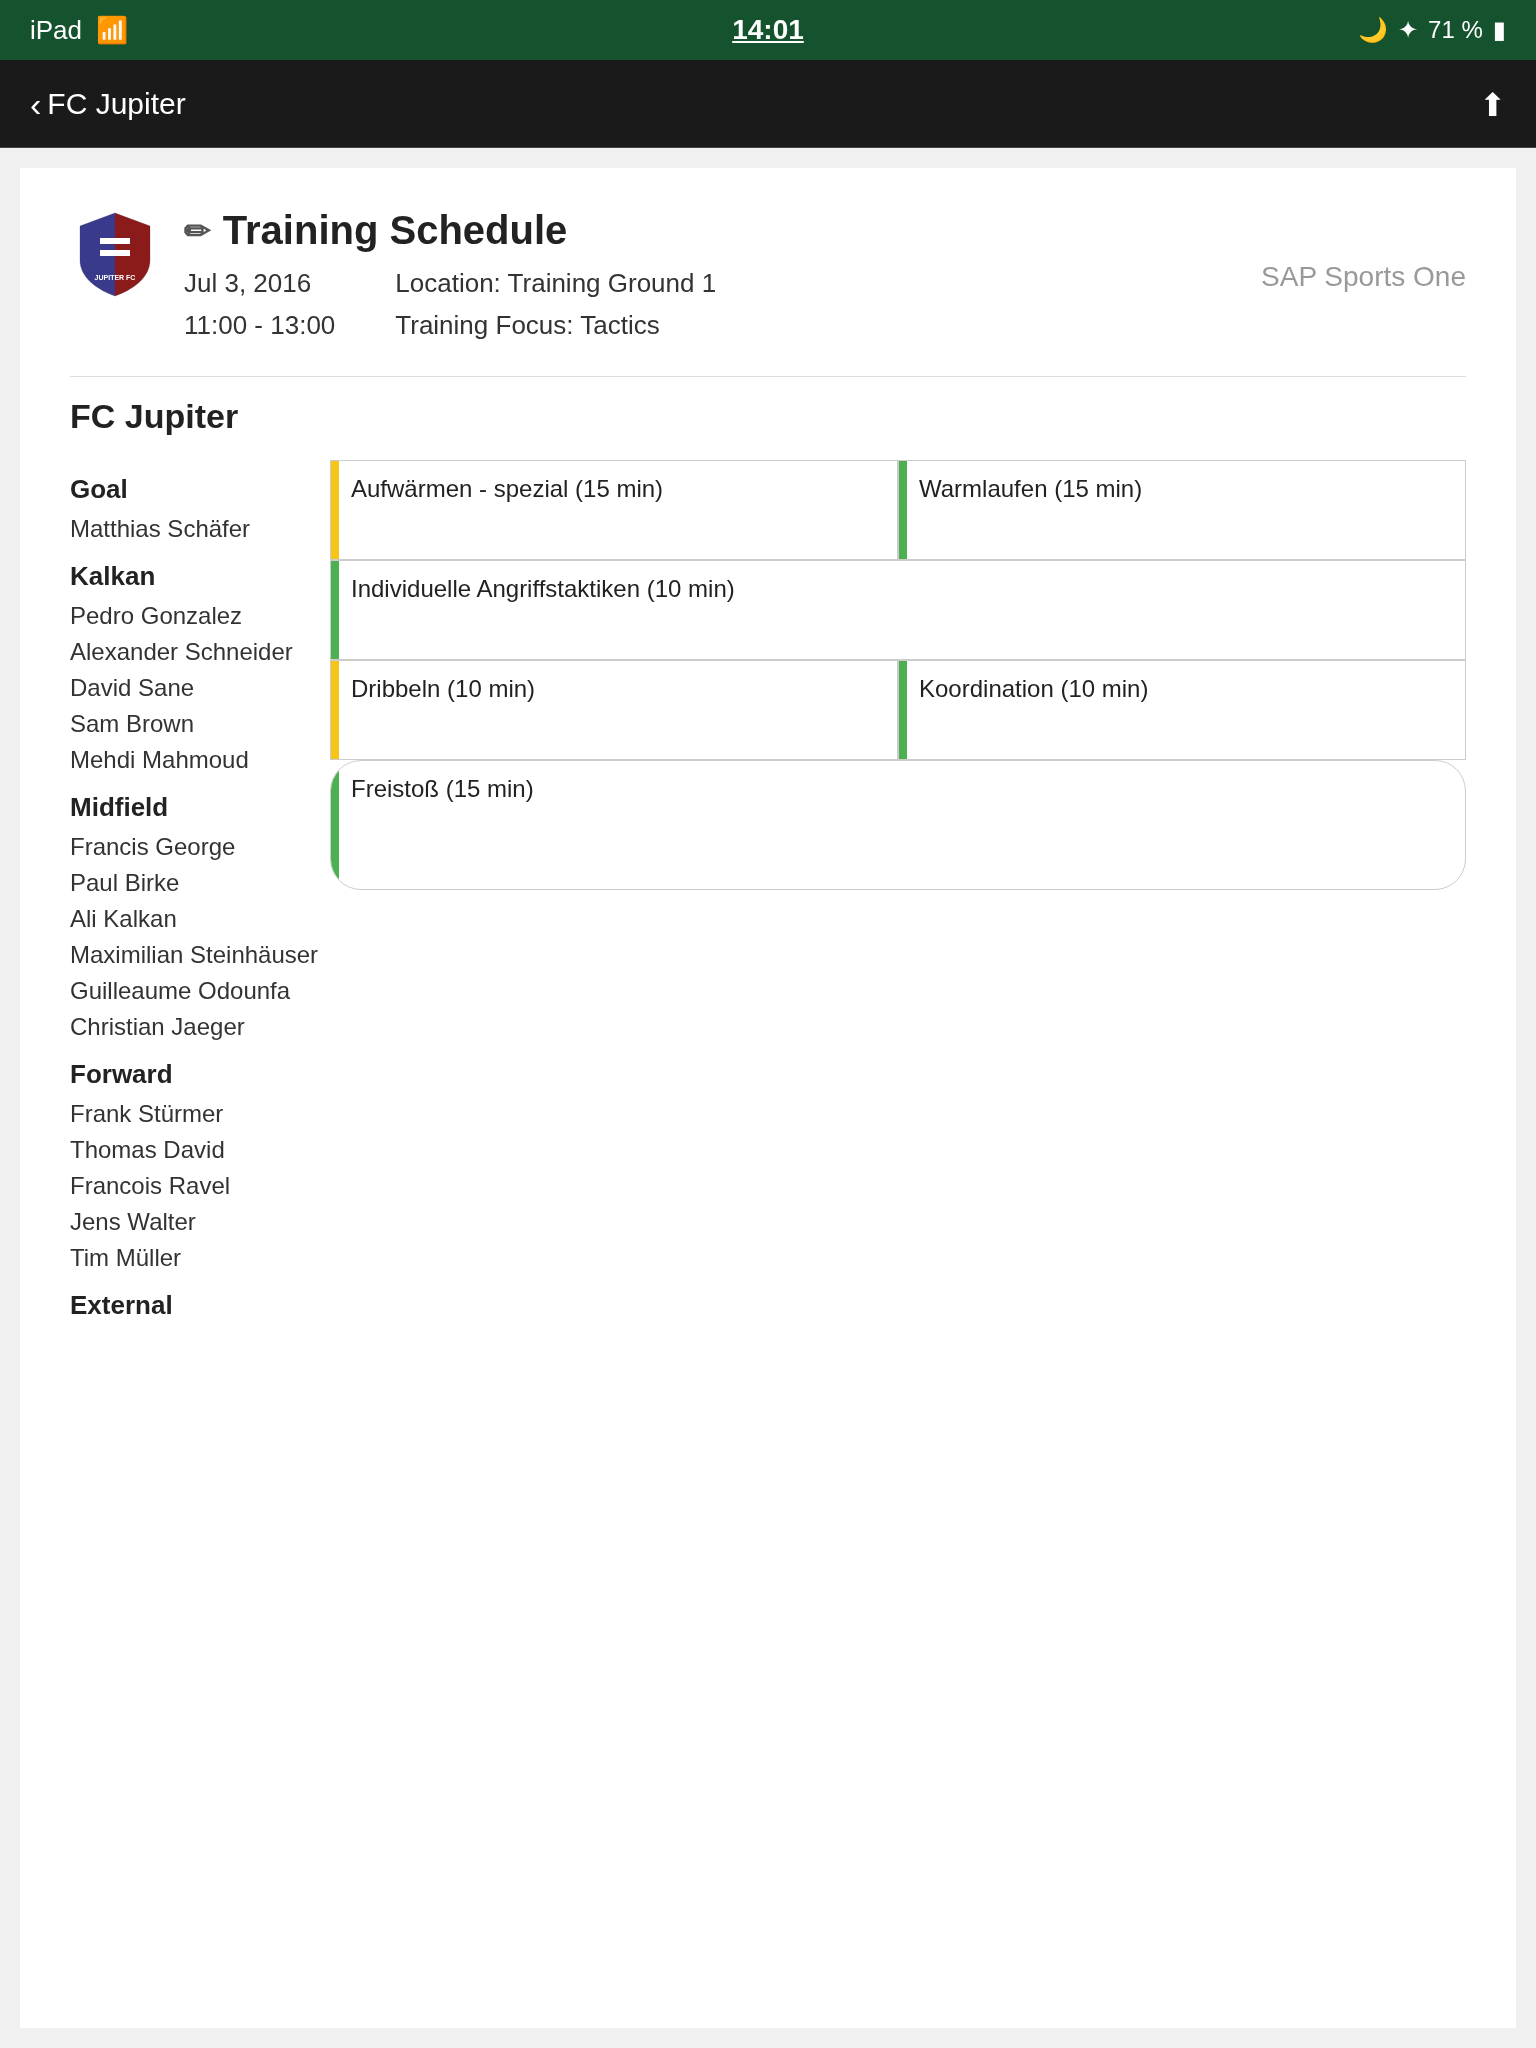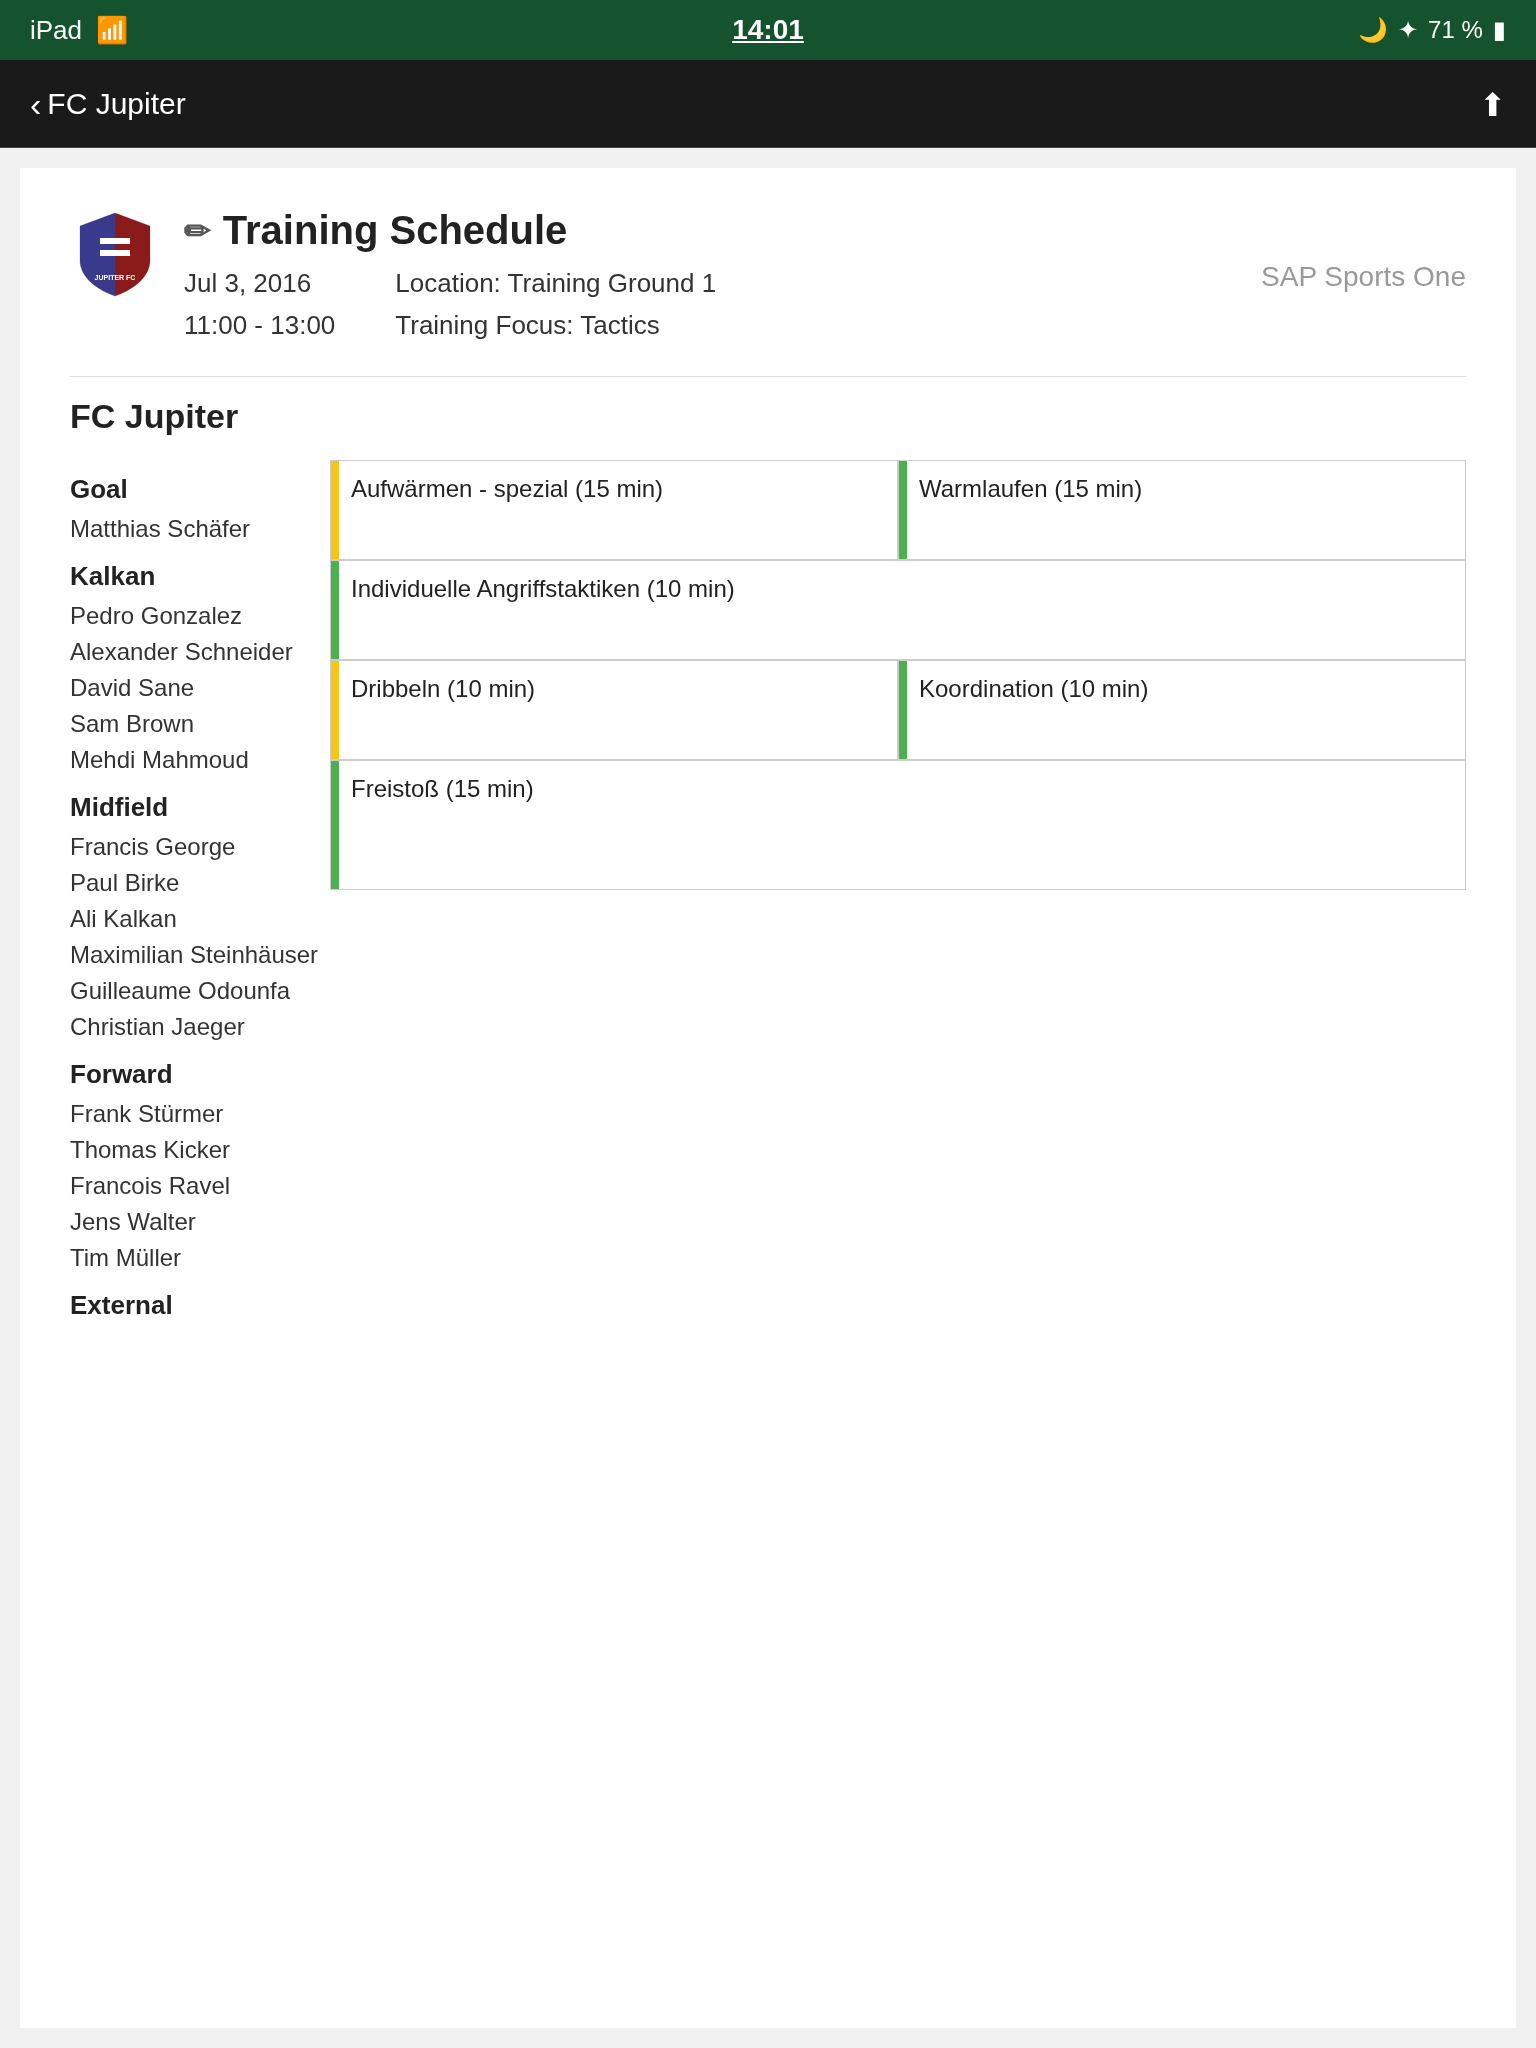--- a/index.html
+++ b/index.html
@@ -284,21 +284,21 @@
         <div class="roster-player">Francis George</div>
         <div class="roster-player">Paul Birke</div>
         <div class="roster-player">Ali Kalkan</div>
         <div class="roster-player">Maximilian Steinhäuser</div>
         <div class="roster-player">Guilleaume Odounfa</div>
         <div class="roster-player">Christian Jaeger</div>
       </div>
       <div>
         <div class="roster-group-title">Forward</div>
         <div class="roster-player">Frank Stürmer</div>
-        <div class="roster-player">Thomas Kicker</div>
+        <div class="roster-player">Thomas David</div>
         <div class="roster-player">Francois Ravel</div>
         <div class="roster-player">Jens Walter</div>
         <div class="roster-player">Tim Müller</div>
       </div>
       <div>
         <div class="roster-group-title">External</div>
       </div>
     </div>
 
     <div class="schedule-blocks">
@@ -319,20 +319,20 @@
 
       <div class="block">
         <div class="block-accent accent-yellow"></div>
         <div class="block-label">Dribbeln (10 min)</div>
       </div>
       <div class="block">
         <div class="block-accent accent-green"></div>
         <div class="block-label">Koordination (10 min)</div>
       </div>
 
-      <div class="block block-full" style="min-height:130px;">
+      <div class="block block-full" style="min-height:130px;border-radius:31px;">
         <div class="block-accent accent-green"></div>
         <div class="block-label">Freistoß (15 min)</div>
       </div>
 
     </div>
   </div>
 </div>
 
 </body></html>

